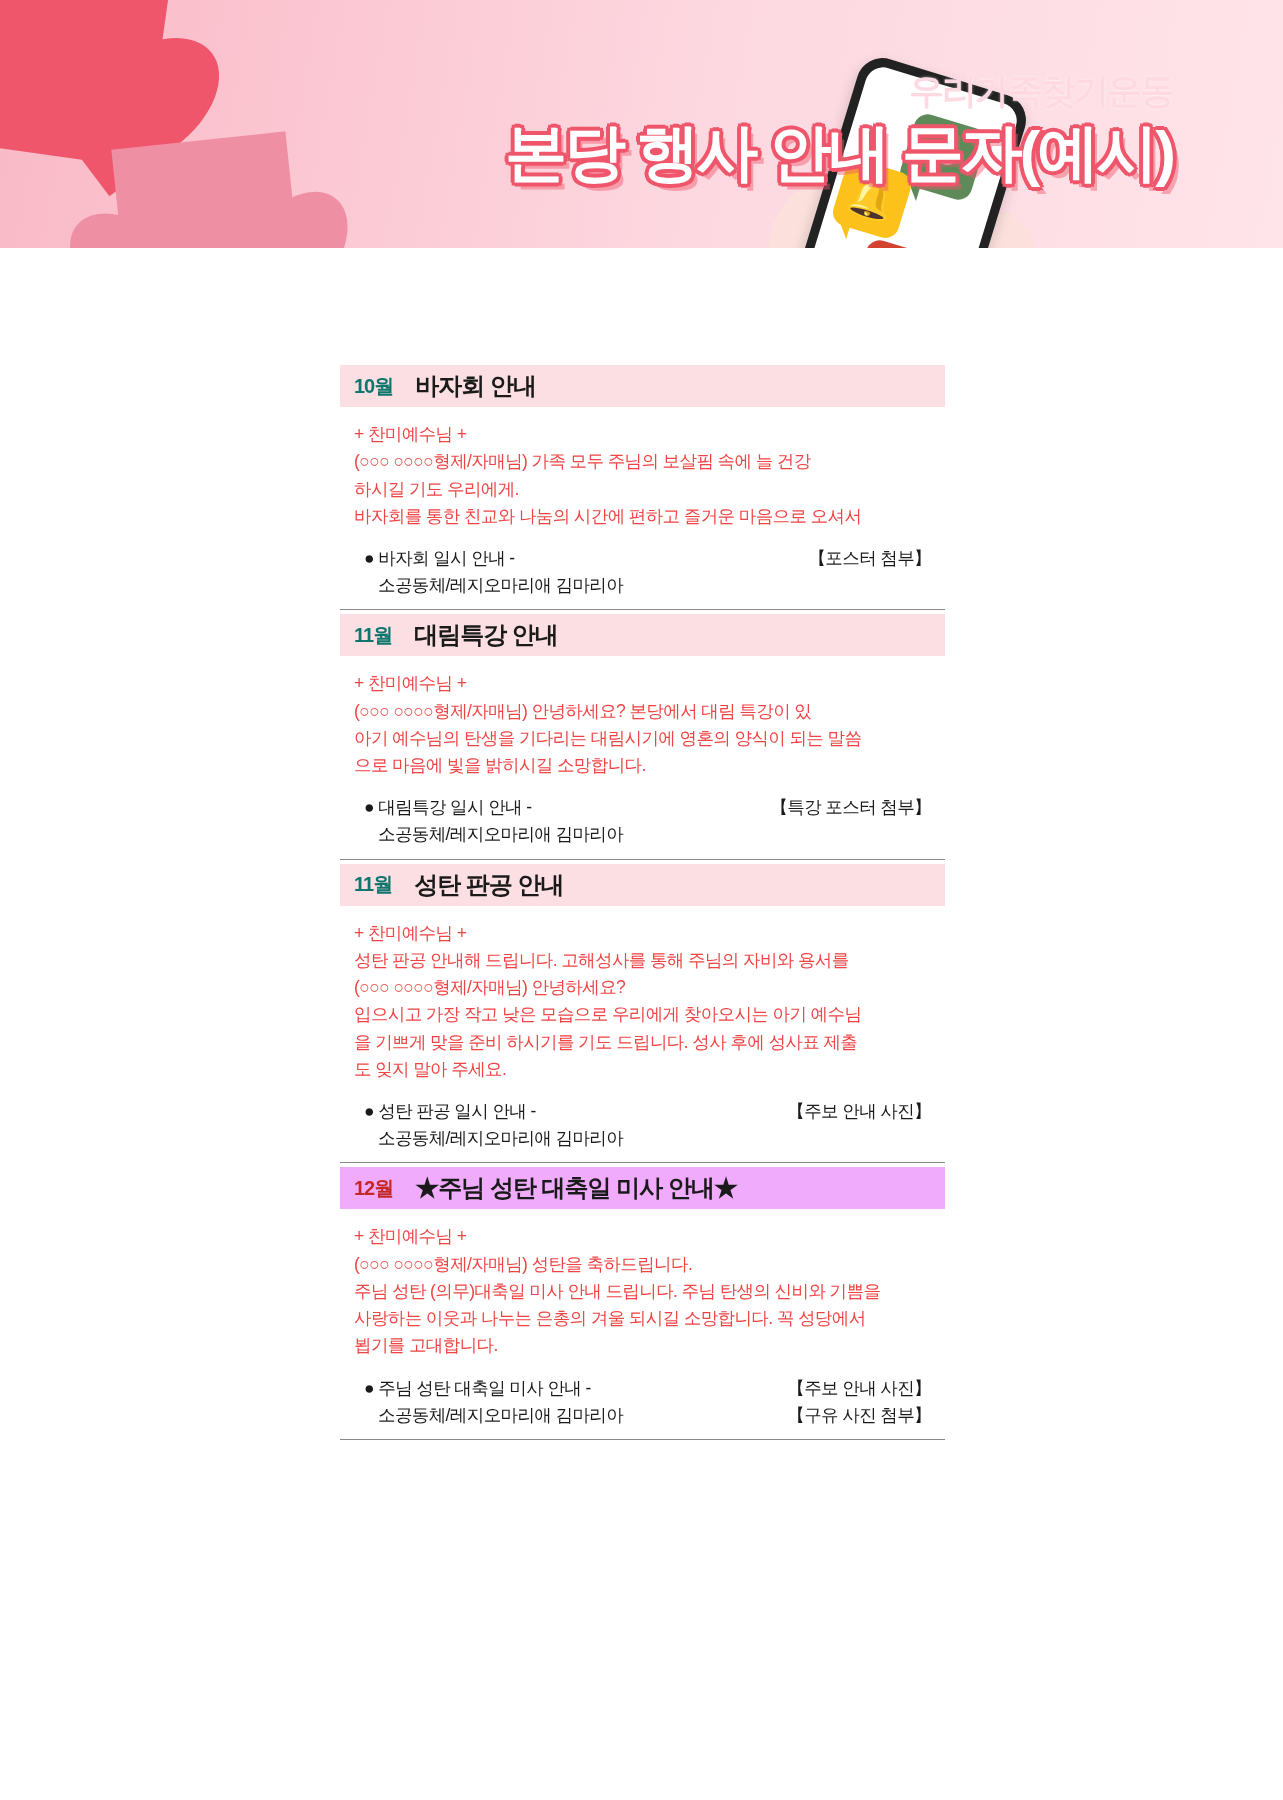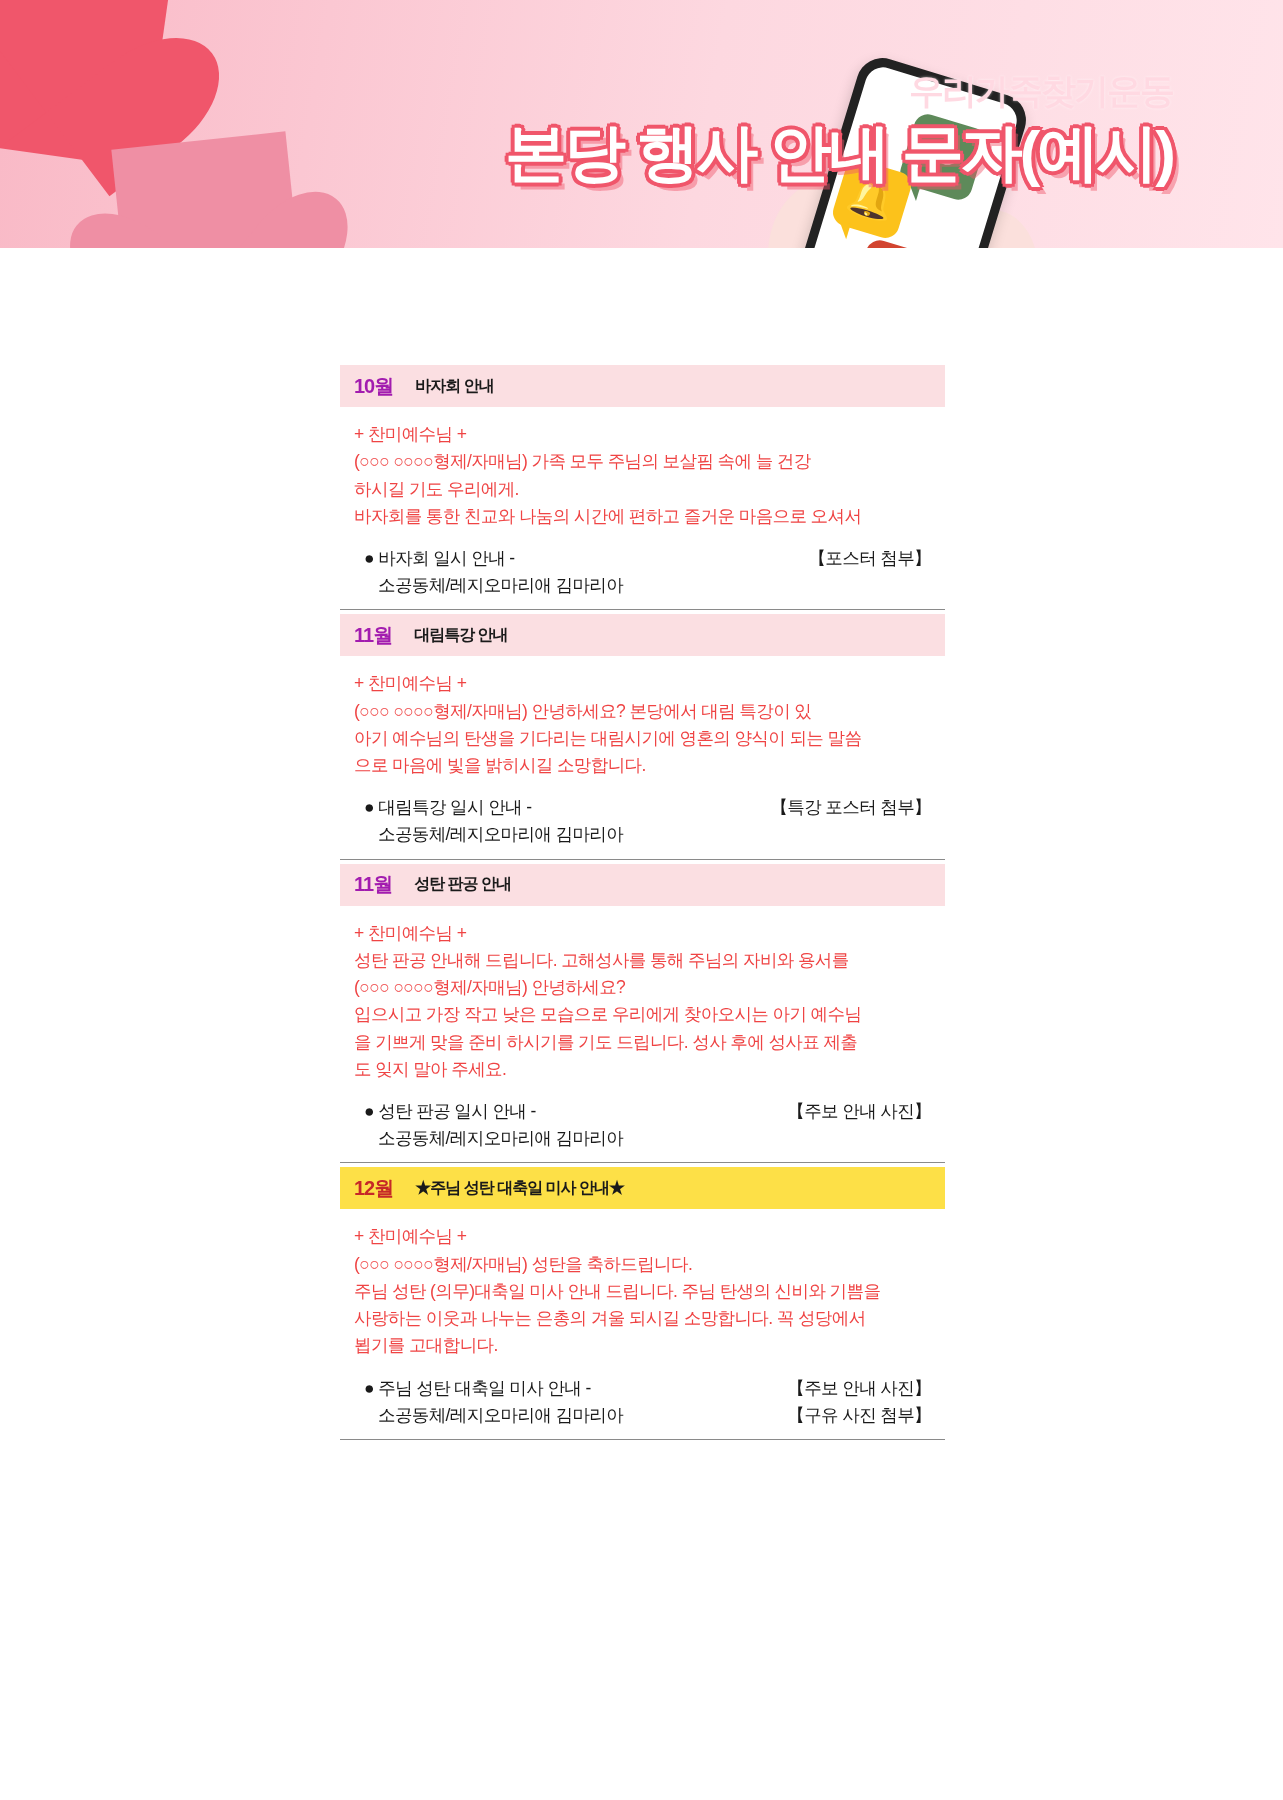--- a/index.html
+++ b/index.html
@@ -177,31 +177,31 @@
   }
   .section { margin-bottom: 4px; }
   .sec-head {
     height: 42px;
     display: flex;
     align-items: center;
     padding: 0 14px;
     box-sizing: border-box;
   }
   .sec-head.pink { background: #fbdfe2; }
-  .sec-head.gold { background: #fde047; }
+  .sec-head.gold { background: #f0abfc; }
   .sec-month {
     font-size: 20px;
     font-weight: bold;
-    color: #a21caf;
+    color: #0f766e;
     letter-spacing: -1px;
     margin-right: 22px;
   }
   .sec-head.gold .sec-month { color: #c62828; }
   .sec-title {
-    font-size: 16px;
+    font-size: 24px;
     font-weight: bold;
     color: #1a1a1a;
     letter-spacing: -1px;
   }
   .sec-body {
     padding: 14px 14px 10px 14px;
     border-bottom: 1px solid #8a8a8a;
   }
   .line {
     font-size: 17.5px;

